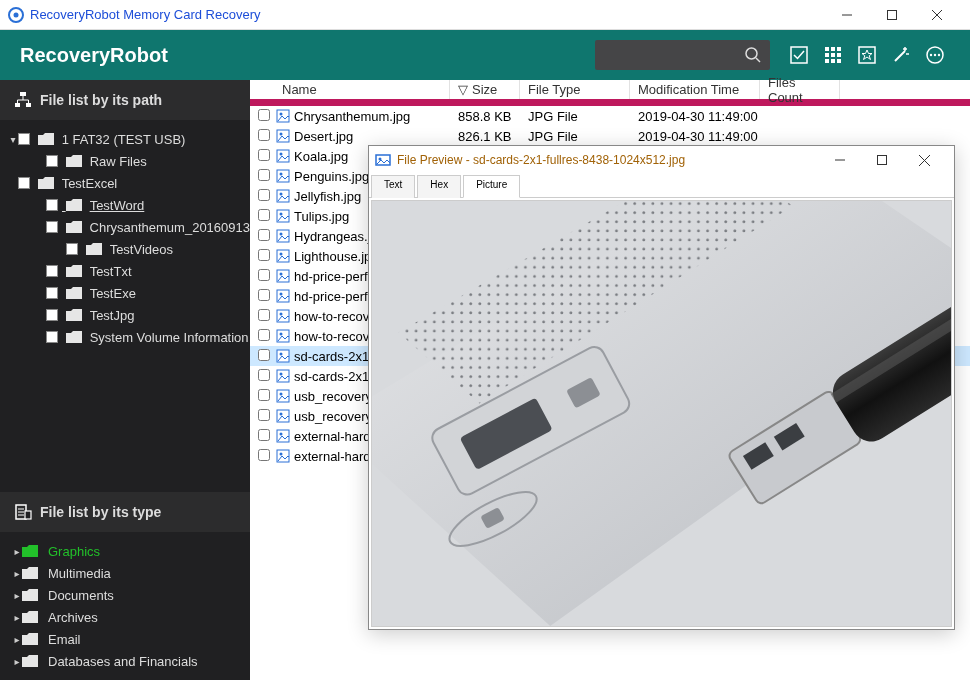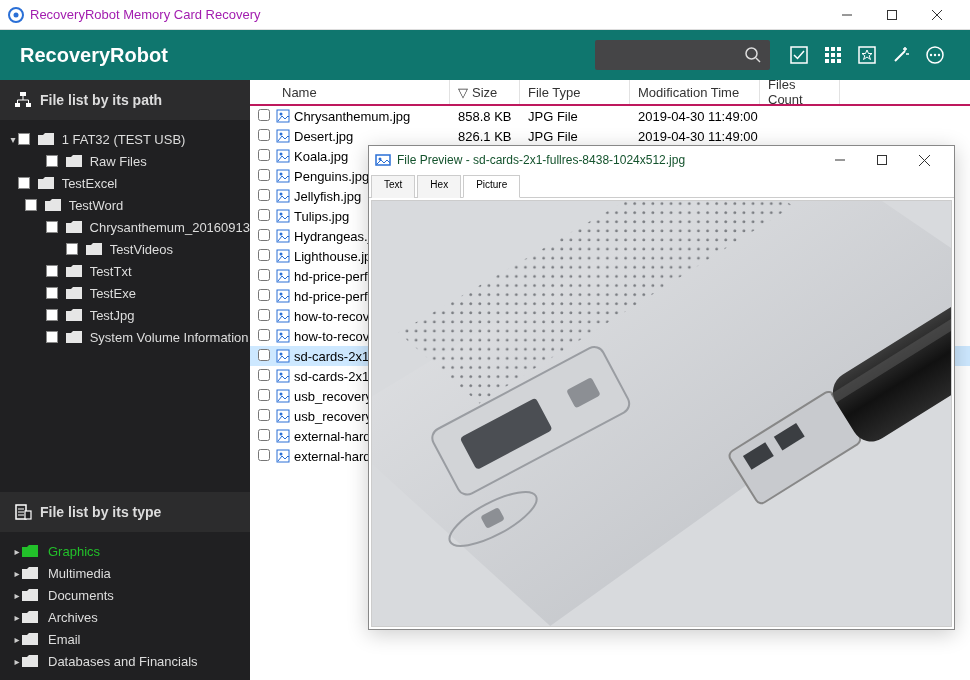--- a/index.html
+++ b/index.html
@@ -1,54 +1,54 @@
 <!DOCTYPE html>
 <html><head>
 <meta charset="utf-8">
 <style>
   * { box-sizing: border-box; margin: 0; padding: 0; }
   body { font-family: "Segoe UI", Tahoma, sans-serif; font-size: 13px; background: #fff; width: 970px; height: 680px; overflow: hidden; }
   .titlebar { height: 30px; display: flex; align-items: center; padding: 0 8px; border-bottom: 1px solid #ddd; }
   .titlebar svg { margin-right: 6px; }
-  .titlebar .title { flex: 1; color: #a21caf; }
+  .titlebar .title { flex: 1; color: #1d4ed8; }
   .titlebar .winbtn { width: 45px; height: 30px; display: flex; align-items: center; justify-content: center; color: #333; }
   .toolbar { height: 50px; background: #0f766e; display: flex; align-items: center; padding: 0 20px 0 20px; }
   .toolbar .brand { color: #fff; font-size: 20px; font-weight: 600; flex: 1; }
   .toolbar .search { width: 175px; height: 30px; background: #454547; border-radius: 2px; display: flex; align-items: center; justify-content: flex-end; padding: 0 8px; margin-right: 10px; }
   .toolbar .iconbtn { width: 30px; height: 30px; display: flex; align-items: center; justify-content: center; color: #fff; margin-left: 4px; }
   .content { display: flex; height: calc(100% - 80px); }
   .sidebar { width: 250px; background: #202022; color: #ddd; display: flex; flex-direction: column; }
   .panel-header { background: #2c2c2d; height: 40px; display: flex; align-items: center; padding: 0 14px; font-weight: 600; font-size: 14px; }
   .panel-header svg { margin-right: 8px; }
   .tree { padding: 8px 0; font-size: 13px; }
   .tree-row { display: flex; align-items: center; height: 22px; padding-left: 8px; white-space: nowrap; }
   .tree-row svg { margin-right: 4px; flex-shrink: 0; }
   .caret { width: 10px; display: inline-block; text-align: center; color: #ccc; font-size: 10px; }
   .panel-sep { flex: none; }
   .typetree { padding: 8px 0; font-size: 13px; }
   .typetree .tree-row.sel { color: #22c02a; }
   .main { flex: 1; position: relative; background: #fff; }
-  .grid-header { height: 26px; display: flex; background: #fff; border-bottom: 2px solid #be185d; }
+  .grid-header { height: 26px; display: flex; background: #fff; border-bottom: 7px solid #be185d; }
   .grid-header .col { border-right: 1px solid #e2e2e2; padding: 4px 8px; color: #333; display: flex; align-items: center; }
   .grid-body { }
   .grid-row { height: 20px; display: flex; align-items: center; }
   .grid-row.sel { background: #cde8ff; }
   .cell { padding: 0 8px; overflow: hidden; white-space: nowrap; }
   .cell.name { display: flex; align-items: flex-start; }
   .cell.name input { margin-right: 6px; }
   .cell.name svg { margin-right: 4px; flex-shrink: 0; }
   .col-name { width: 200px; }
   .col-size { width: 70px; }
   .col-type { width: 110px; }
   .col-mtime { width: 130px; }
   .col-count { width: 80px; }
   .preview { position: absolute; top: 65px; left: 118px; width: 587px; height: 485px; background: #fff; border: 1px solid #888; box-shadow: 0 4px 20px rgba(0,0,0,0.2); display: flex; flex-direction: column; }
   .preview-title { height: 28px; display: flex; align-items: center; padding: 0 6px; }
   .preview-title svg { margin-right: 6px; }
-  .preview-title .ptxt { flex: 1; font-size: 12px; color: #14532d; }
+  .preview-title .ptxt { flex: 1; font-size: 12px; color: #a16207; }
   .preview-title .pbtn { width: 42px; height: 28px; display: flex; align-items: center; justify-content: center; }
   .preview-tabs { height: 24px; display: flex; border-bottom: 1px solid #ccc; padding-left: 2px; }
   .ptab { padding: 3px 12px; border: 1px solid #ccc; border-bottom: none; margin-right: 2px; font-size: 10px; background: #f4f4f4; position: relative; top: 1px; }
   .ptab.active { background: #fff; border-bottom: 1px solid #fff; }
   .preview-img { flex: 1; background: #c9cbcf; position: relative; overflow: hidden; border: 1px solid #ccc; margin: 2px; }
   input[type=checkbox] { width: 12px; height: 12px; }
   .sort-tri { margin-right: 4px; }
 </style>
 </head>
 <body>
@@ -152,21 +152,21 @@
         <div class="tree-row" style="padding-left: 36px;"><span class="caret"></span><svg width="12" height="12" viewBox="0 0 12 12">
             <rect x="0.5" y="0.5" width="11" height="11" fill="#fff" stroke="#888"></rect>
           </svg>&nbsp;<svg width="16" height="12" viewBox="0 0 16 12">
             <path d="M0 2 L5 2 L7 0 L16 0 L16 12 L0 12 Z" fill="#e6e6e6"></path>
           </svg><span style="margin-left:4px">Raw Files</span></div>
         <div class="tree-row" style=""><span class="caret"></span><svg width="12" height="12" viewBox="0 0 12 12">
             <rect x="0.5" y="0.5" width="11" height="11" fill="#fff" stroke="#888"></rect>
           </svg>&nbsp;<svg width="16" height="12" viewBox="0 0 16 12">
             <path d="M0 2 L5 2 L7 0 L16 0 L16 12 L0 12 Z" fill="#e6e6e6"></path>
           </svg><span style="margin-left:4px">TestExcel</span></div>
-        <div class="tree-row" style="padding-left: 15px;"><span class="caret"></span><svg width="12" height="12" viewBox="0 0 12 12">
+        <div class="tree-row" style="padding-left: 36px; text-decoration: underline;"><span class="caret"></span><svg width="12" height="12" viewBox="0 0 12 12">
             <rect x="0.5" y="0.5" width="11" height="11" fill="#fff" stroke="#888"></rect>
           </svg>&nbsp;<svg width="16" height="12" viewBox="0 0 16 12">
             <path d="M0 2 L5 2 L7 0 L16 0 L16 12 L0 12 Z" fill="#e6e6e6"></path>
           </svg><span style="margin-left:4px">TestWord</span></div>
         <div class="tree-row" style="padding-left: 36px;"><span class="caret"></span><svg width="12" height="12" viewBox="0 0 12 12">
             <rect x="0.5" y="0.5" width="11" height="11" fill="#fff" stroke="#888"></rect>
           </svg>&nbsp;<svg width="16" height="12" viewBox="0 0 16 12">
             <path d="M0 2 L5 2 L7 0 L16 0 L16 12 L0 12 Z" fill="#e6e6e6"></path>
           </svg><span style="margin-left:4px">Chrysanthemum_20160913</span></div>
         <div class="tree-row" style="padding-left: 56px;"><span class="caret"></span><svg width="12" height="12" viewBox="0 0 12 12">

